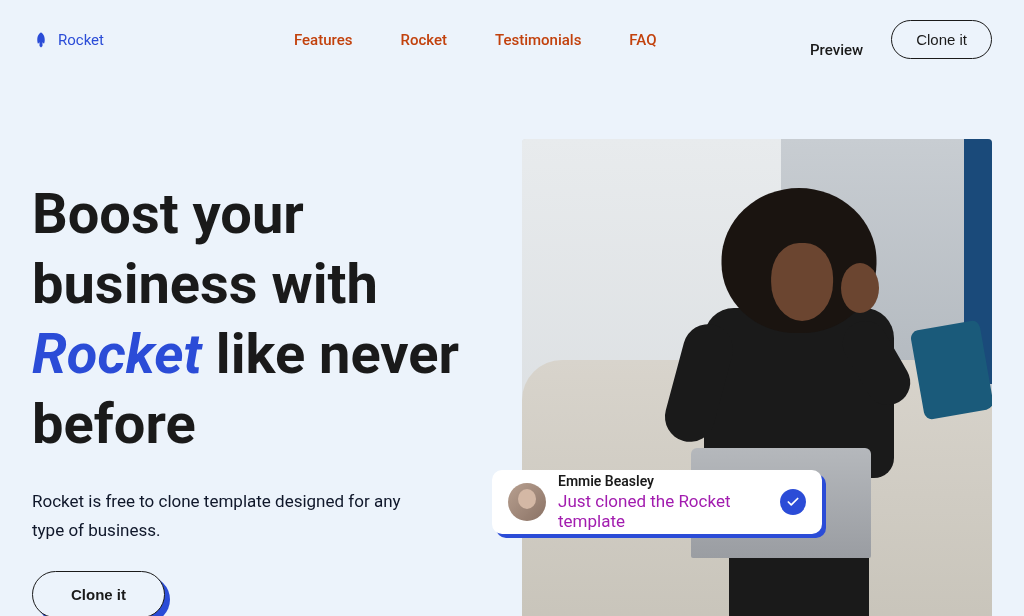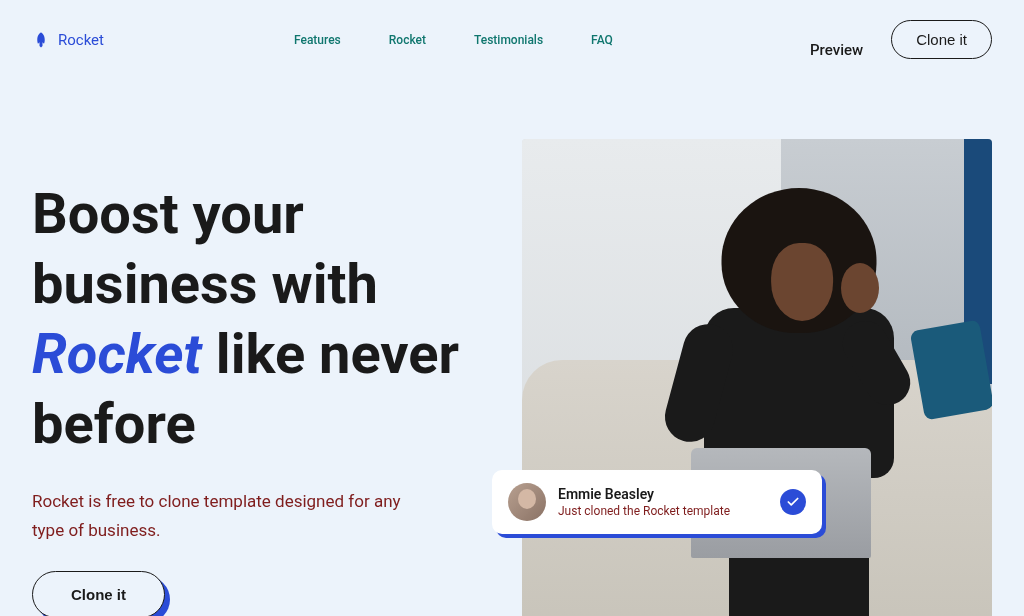--- a/index.html
+++ b/index.html
@@ -37,23 +37,23 @@
       font-size: 15px;
       font-weight: 400;
       color: #2b4cd7;
     }
     .nav-links {
       display: flex;
       gap: 48px;
       margin-left: 150px;
     }
     .nav-link {
-      font-size: 12px;
+      font-size: 15px;
       font-weight: 500;
-      color: #0f766e;
+      color: #c2410c;
       cursor: pointer;
     }
     .nav-right {
       display: flex;
       align-items: flex-end;
       gap: 28px;
       margin-left: auto;
     }
     .preview-link {
       font-size: 15px;
@@ -88,21 +88,21 @@
       color: #1a1a1a;
       margin-bottom: 28px;
     }
     .hero-title .highlight {
       color: #2b4cd7;
       font-style: italic;
     }
     .hero-subtitle {
       font-size: 17px;
       line-height: 1.7;
-      color: #7f1d1d;
+      color: #0f172a;
       margin-bottom: 26px;
       max-width: 380px;
     }
     .clone-btn-hero {
       position: relative;
       display: inline-block;
     }
     .clone-btn-hero-shadow {
       position: absolute;
       top: 5px;
@@ -320,22 +320,22 @@
     .notif-text {
       flex: 1;
     }
     .notif-name {
       font-size: 14px;
       font-weight: 600;
       color: #1a1a1a;
       margin-bottom: 2px;
     }
     .notif-desc {
-      font-size: 12px;
-      color: #7f1d1d;
+      font-size: 17px;
+      color: #a21caf;
     }
     .notif-check {
       width: 26px;
       height: 26px;
       border-radius: 50%;
       background: #2b4cd7;
       display: flex;
       align-items: center;
       justify-content: center;
       flex-shrink: 0;

